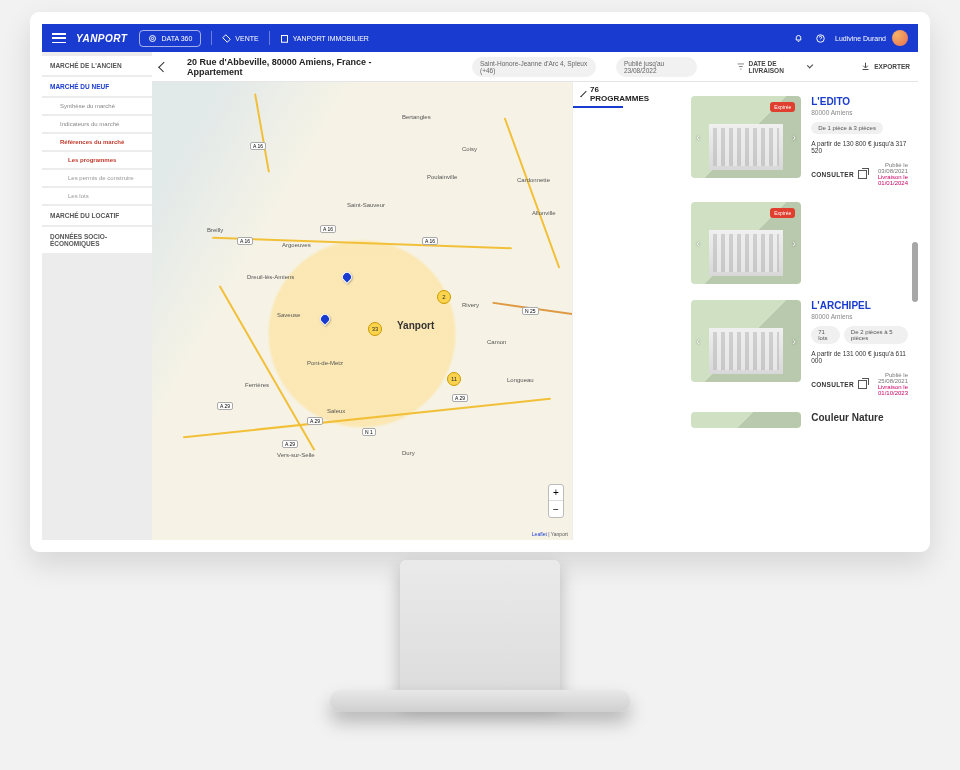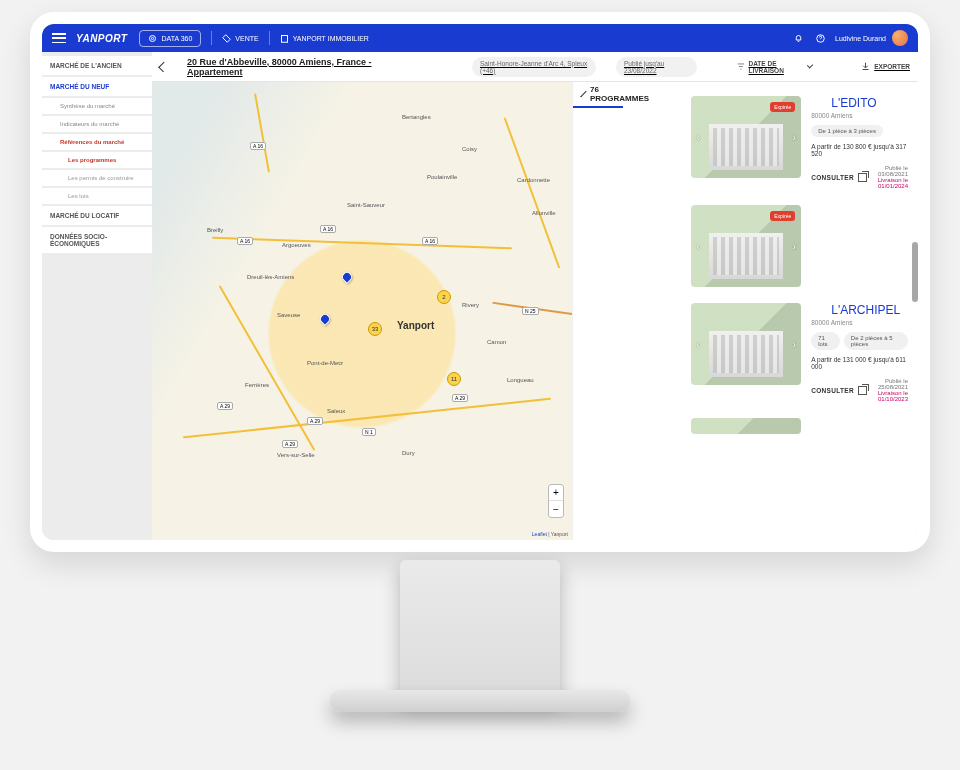--- a/index.html
+++ b/index.html
@@ -1,21 +1,21 @@
 <!DOCTYPE html>
 <html><head>
 <meta charset="utf-8">
 <style>
   * { margin: 0; padding: 0; box-sizing: border-box; font-family: Arial, Helvetica, sans-serif; }
   body { background: #f2f2f2; width: 960px; height: 770px; overflow: hidden; position: relative; }
 
   
   .monitor {
     position: absolute; top: 12px; left: 30px; width: 900px; height: 540px;
-    background: #fff; border-radius: 24px; box-shadow: 0 12px 30px rgba(0,0,0,0.12);
+    background: #fff; border-radius: 9px; box-shadow: 0 12px 30px rgba(0,0,0,0.12);
     overflow: hidden;
     border: 12px solid #fff;
   }
   .monitor-stand { position: absolute; left: 50%; transform: translateX(-50%);
      top: 560px; width: 160px; height: 140px; background: linear-gradient(#eaeaea,#dcdcdc);
      border-radius: 6px; box-shadow: 0 8px 18px rgba(0,0,0,0.25); }
   .monitor-base { position: absolute; left: 50%; transform: translateX(-50%);
      top: 690px; width: 300px; height: 22px; background: linear-gradient(#e8e8e8,#cfcfcf);
      border-radius: 10px; box-shadow: 0 10px 18px rgba(0,0,0,0.25); }
 
@@ -40,21 +40,21 @@
   .sidebar { width: 110px; background: #ececec; padding: 4px 0; display: flex; flex-direction: column; gap: 2px; }
   .side-root { background: #fff; padding: 6px 8px; font-size: 6.5px; color: #555; text-transform: uppercase; font-weight: bold; cursor: pointer; }
   .side-root.active { color: #1a3bcf; }
   .side-child { background: #fff; padding: 5px 8px 5px 18px; font-size: 6px; color: #888; cursor: pointer; }
   .side-child.active-parent { color: #c0392b; font-weight: bold; }
   .side-grand { background: #fff; padding: 5px 8px 5px 26px; font-size: 6px; color: #999; cursor: pointer; }
   .side-grand.active { color: #c0392b; font-weight: bold; }
 
   
   .main { flex: 1; background: #fff; display: flex; flex-direction: column; }
-  .breadcrumb-bar { height: 30px; border-bottom: 1px solid #e5e5e5; display: flex; align-items: center; padding: 0 8px; gap: 20px; text-decoration: underline; }
+  .breadcrumb-bar { height: 30px; border-bottom: 1px solid #e5e5e5; display: flex; align-items: center; padding: 0 8px; gap: 20px; }
   .back-arrow { width: 8px; height: 8px; border-left: 1.5px solid #333; border-bottom: 1.5px solid #333; transform: rotate(45deg); cursor: pointer; }
   .crumb-title { font-size: 9px; font-weight: bold; color: #222; }
   .chip { background: #f1f1f1; border-radius: 10px; padding: 3px 8px; font-size: 6.5px; color: #666; }
   .bc-spacer { flex: 1; }
   .filter-btn { display: flex; align-items: center; gap: 4px; font-size: 6.5px; color: #444; cursor: pointer; font-weight: bold; }
   .chev-down { width: 5px; height: 5px; border-right: 1px solid #444; border-bottom: 1px solid #444; transform: rotate(45deg); margin-top:-2px; }
 
   .content { flex: 1; display: flex; }
 
   
@@ -85,21 +85,21 @@
 
   .cards { flex: 1; overflow: hidden; padding: 14px 10px 0 14px; display: flex; flex-direction: column; gap: 16px; }
   .card { display: flex; gap: 10px; }
   .card-img { width: 110px; height: 82px; border-radius: 4px; position: relative; background: linear-gradient(135deg,#cfe0c3 0 50%,#b9c9ad 50% 100%); overflow:hidden;}
   .card-img .bldg { position:absolute; bottom:8px; left:18px; width:74px; height:46px; background:linear-gradient(#f0f0f0,#d8d8d8); }
   .card-img .bldg:before { content:""; position:absolute; inset:4px; background:repeating-linear-gradient(90deg,#bbb 0 4px,#eee 4px 8px); opacity:0.6;}
   .card-img .nav-ch { position:absolute; top:50%; transform:translateY(-50%); width:14px; height:14px; color:#fff; font-size:10px; display:flex;align-items:center;justify-content:center;cursor:pointer; text-shadow:0 0 2px rgba(0,0,0,0.6);}
   .card-img .nav-ch.left{left:0;} .card-img .nav-ch.right{right:0;}
   .badge-exp { position: absolute; top: 6px; right: 6px; background: #e03e2f; color: #fff; font-size: 5px; padding: 2px 4px; border-radius: 3px; }
   .card-body { flex: 1; display: flex; flex-direction: column; }
-  .card-title { font-size: 12px; font-weight: normal; color: #1a3bcf; margin-left: 20px; }
+  .card-title { font-size: 10px; font-weight: bold; color: #1a3bcf; }
   .card-sub { font-size: 6.5px; color: #888; margin-top: 2px; }
   .tag-row { display: flex; gap: 4px; margin-top: 6px; }
   .tag { background: #f0f0f0; border-radius: 9px; padding: 3px 7px; font-size: 6px; color: #555; }
   .price-line { font-size: 6.5px; color: #333; margin-top: 6px; }
   .card-foot { display: flex; align-items: center; justify-content: space-between; margin-top: 8px; }
   .consult-btn { font-size: 6.5px; font-weight: bold; color: #333; display: flex; align-items: center; gap: 4px; cursor: pointer; letter-spacing:0.3px;}
   .ext-icon { width: 9px; height: 9px; border:1.2px solid #555; position:relative; }
   .ext-icon:after { content:""; position:absolute; top:-3px; right:-3px; width:6px; height:6px; border-top:1.2px solid #555; border-right:1.2px solid #555; }
   .meta { text-align: right; font-size: 6px; color: #777; }
   .meta .dl { color:#c06; }
@@ -332,20 +332,23 @@
                   <div class="meta">
                     <div>Publié le 25/08/2021</div>
                     <div class="dl">Livraison le 01/10/2023</div>
                   </div>
                 </div>
               </div>
             </div>
 
             <div class="cut-card">
               <div class="card-img" style="height:16px"></div>
+              <div class="card-body">
+                <div class="card-title" style="color:#333">Couleur Nature</div>
+              </div>
             </div>
 
           </div>
         </div>
 
       </div>
     </div>
   </div>
 
 </div>

